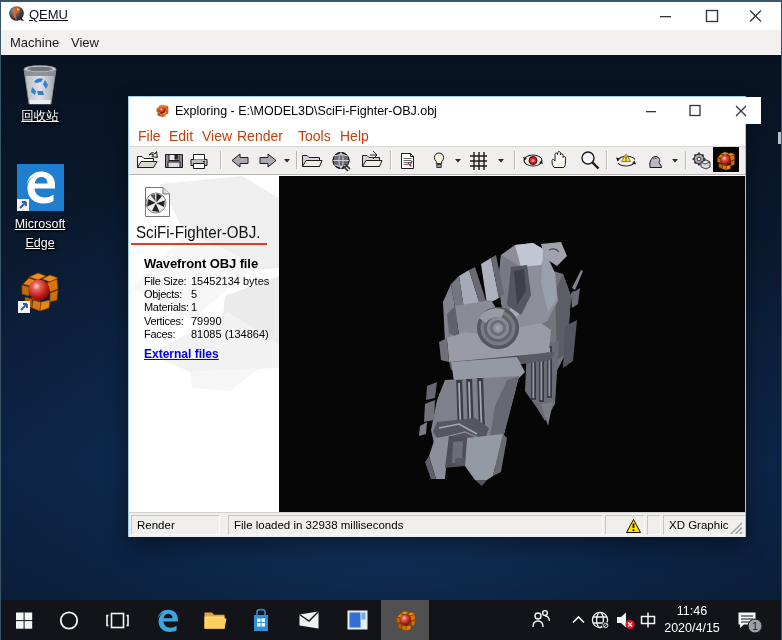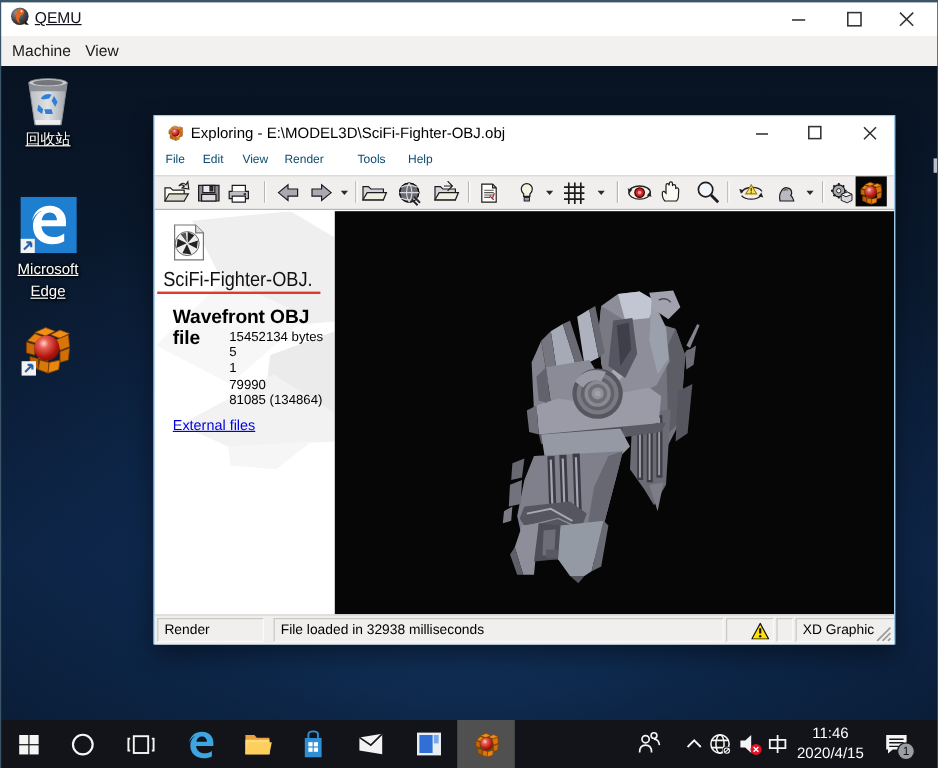--- a/index.html
+++ b/index.html
@@ -17,24 +17,24 @@
   background:
     radial-gradient(ellipse 620px 420px at 50% 72%, rgba(34,92,160,0.42) 0%, rgba(18,56,108,0.26) 45%, rgba(0,0,0,0) 78%),
     linear-gradient(180deg, #081322 0%, #0a1a30 40%, #0c2140 75%, #0a1d36 100%);
 }
 .dicon { position:absolute; width:80px; text-align:center; color:#fff;text-decoration:underline; }
 .dicon .lbl { font-size:12.5px; line-height:15px; text-shadow:1px 1px 2px #000, 0 0 3px #000; }
 
 
 #appwin { position:absolute; left:128px; top:96px; width:618px; height:441px;
   background:#fff; border:1px solid #9ecbea; box-shadow:0 8px 20px rgba(0,0,0,0.45); }
-#atitle { position:absolute; left:0; top:0; width:100%; height:27px; background:#fff;padding-left:21px; }
+#atitle { position:absolute; left:16px; top:0; width:100%; height:27px; background:#fff;padding-left:21px; }
 #atitle .txt { position:absolute; left:30px; top:7px; font-size:12.5px; color:#000; }
 #amenu { position:absolute; left:0; top:27px; width:100%; height:22px; background:#ffffff; }
-#amenu span { position:absolute; top:4px; font-size:10px; color:#0c4a6e; }
+#amenu span { position:absolute; top:4px; font-size:14px; color:#c2410c; }
 #atoolbar { position:absolute; left:0; top:49px; width:100%; height:29px; background:#f0efee;
   border-top:1px solid #d8d6d4; border-bottom:1px solid #b9b6b3; }
 #acontent { position:absolute; left:0; top:79px; width:100%; height:336px; }
 #apanel { position:absolute; left:1px; top:0; width:149px; height:336px; background:#ffffff; overflow:hidden; }
 #aview { position:absolute; left:150px; top:0; width:466px; height:336px; background:#060606; }
 #astatus { position:absolute; left:0; top:415px; width:100%; height:25px; background:#f0efee; border-top:1px solid #d4d2cf; }
 .spanel { position:absolute; top:2px; height:20px; background:#f0efee; border:1px solid #c9c7c4; border-right-color:#fbfaf9; border-bottom-color:#fbfaf9; font-size:11.5px; color:#000; padding:3px 0 0 5px; }
 
 
 #taskbar { position:absolute; left:0; top:600px; width:782px; height:40px; background:#121419; }
@@ -315,29 +315,36 @@
                 <path d="M13 11 L4 15 L5 7 Z"></path>
               <path d="M13 11 L7 3 L12 2 Z" fill="#555"></path>
             </g>
             <g stroke="#fff" stroke-width="0.7" fill="none">
               <path d="M13 11 L13 1 M13 11 L22 8 M13 11 L17 20 M13 11 L4 15 M13 11 L7 3"></path>
             </g>
           </g>
         </svg>
         <div style="position:absolute;left:6px;top:47px;width:143px;font-size:17px;color:#111;transform:scaleX(0.89);transform-origin:0 0;letter-spacing:0px;white-space:nowrap;">SciFi-Fighter-OBJ.</div>
         <div style="position:absolute;left:1px;top:67px;width:136px;height:2px;background:#e03a2a;"></div>
-        <div style="position:absolute;left:14px;top:80px;font-size:16px;font-weight:bold;color:#000;letter-spacing:-0.1px;">Wavefront OBJ file</div>
+        <div style="position:absolute;left:14px;top:80px;font-size:13px;font-weight:bold;color:#000;letter-spacing:-0.1px;">Wavefront OBJ file</div>
+        <div style="position:absolute;left:14px;top:99px;font-size:11px;color:#000;line-height:13.2px;letter-spacing:-0.3px;">
+          <div>File Size:</div>
+            <div>Objects:</div>
+            <div>Materials:</div>
+            <div>Vertices:</div>
+            <div>Faces:</div>
+        </div>
         <div style="position:absolute;left:61px;top:99px;font-size:11px;color:#000;line-height:13.2px;">
           <div>15452134 bytes</div>
             <div>5</div>
             <div>1</div>
             <div>79990</div>
             <div>81085 (134864)</div>
         </div>
-        <div style="position:absolute;left:14px;top:171px;font-size:12px;font-weight:normal;color:#0000e0;text-decoration:underline;">External files</div>
+        <div style="position:absolute;left:14px;top:171px;font-size:12px;font-weight:bold;color:#0000e0;text-decoration:underline;">External files</div>
       </div>
       <div id="aview">
         <svg width="466" height="336" viewBox="0 0 466 336" style="position:absolute;left:0;top:0">
           <g stroke="none">
 
             <path d="M258 90 L284 98 L292 120 L288 175 L270 210 L250 190 L248 120 Z" fill="#74747e"></path>
             <path d="M284 98 L292 120 L288 175 L278 185 L276 115 Z" fill="#5d5d66"></path>
 
             <path d="M248 170 L280 165 L276 228 L266 245 L258 232 L246 215 Z" fill="#6b6b75"></path>
             <g fill="#3d3d46">

